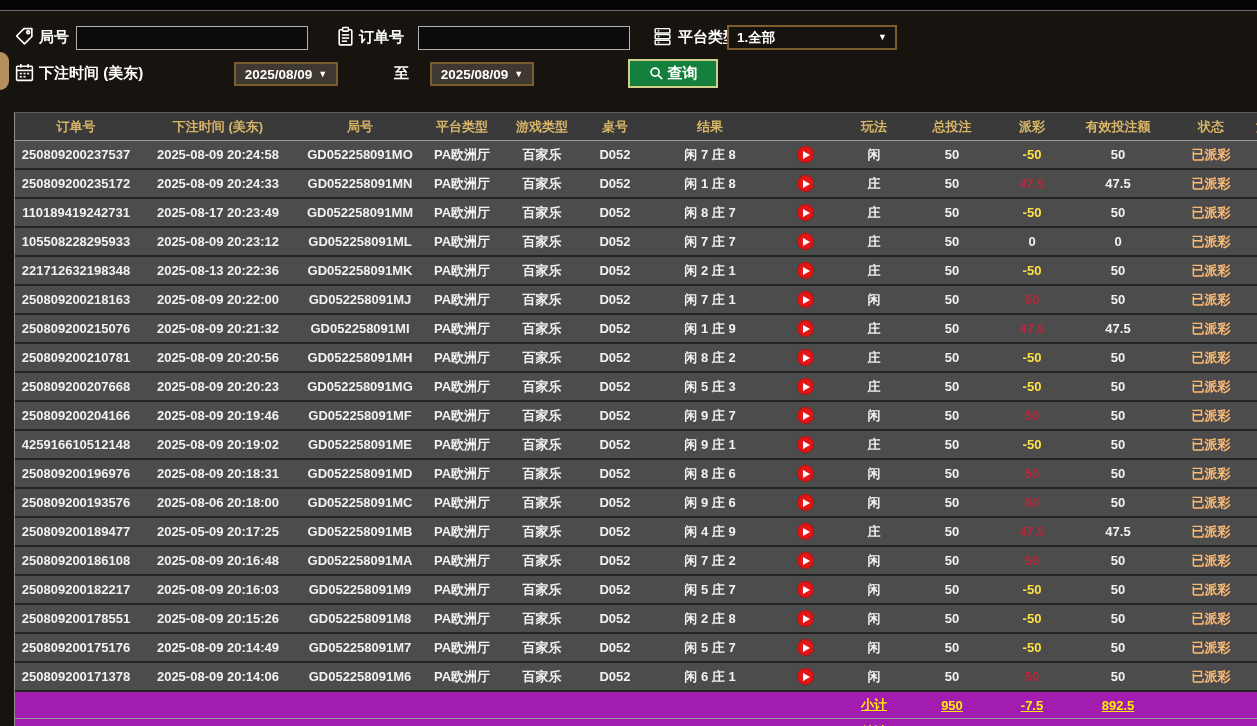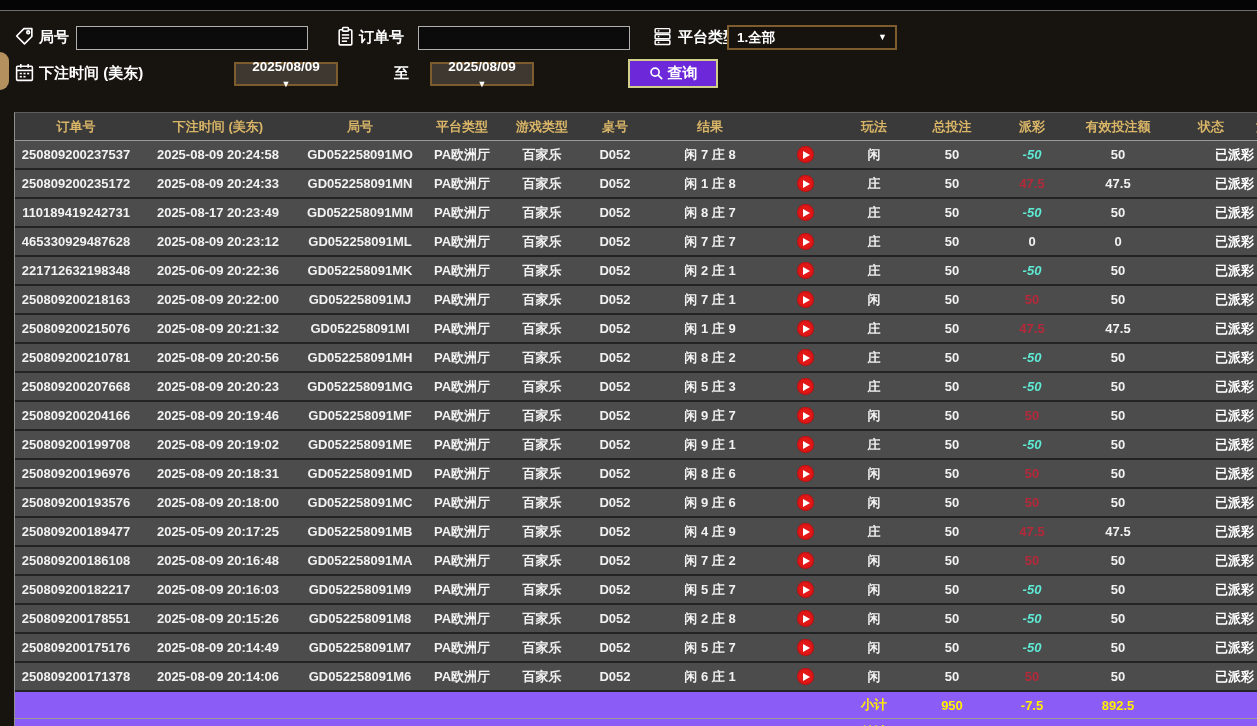--- a/index.html
+++ b/index.html
@@ -17,57 +17,57 @@
   .flabel{position:absolute;font-weight:bold;font-size:15px;color:#fff;white-space:nowrap;}
   .ficon{position:absolute;width:21px;height:21px;}
   .ficon svg{width:100%;height:100%;}
   .txt-input{
     position:absolute;height:22px;background:#0b0b0b;border:1px solid #b0b0b0;
     color:#fff;font:bold 13px "Liberation Sans",sans-serif;padding:0 5px;outline:none;
   }
   .date-select{
     position:absolute;top:62px;width:104px;height:24px;background:#3e3831;border:2px solid #7d5c2e;
     display:flex;align-items:center;justify-content:center;gap:6px;
-    font-weight:bold;font-size:13.5px;color:#fff;cursor:pointer;box-sizing:border-box;flex-direction:column;
+    font-weight:bold;font-size:13.5px;color:#fff;cursor:pointer;box-sizing:border-box;
   }
   .plat-select{
     position:absolute;left:727px;top:25px;width:170px;height:25px;background:#16130f;border:2px solid #7d5c2e;
     display:flex;align-items:center;justify-content:space-between;padding:0 8px;
     font-weight:bold;font-size:13.5px;color:#fff;cursor:pointer;box-sizing:border-box;
   }
   .caret{font-size:9px;color:#fff;line-height:1;}
   .query-btn{
     position:absolute;left:628px;top:59px;width:90px;height:29px;
-    background:#6d28d9;border:2px solid #cfcf8a;box-sizing:border-box;
+    background:#15803d;border:2px solid #cfcf8a;box-sizing:border-box;
     display:flex;align-items:center;justify-content:center;gap:4px;
     color:#fff;font-weight:bold;font-size:15px;cursor:pointer;
   }
   .query-btn svg{width:15px;height:15px;}
 
   
   .table-wrap{
     position:absolute;left:14px;top:112px;width:1243px;overflow:hidden;
     border-left:1px solid #8f8f8f;border-top:1px solid #5e5e5e;border-bottom:1px solid #9a9a9a;
   }
   table{border-collapse:collapse;table-layout:fixed;width:1290px;}
   th{
     background:#3a3a3a;color:#d9b567;font-weight:bold;font-size:13px;
     height:25px;border-bottom:1px solid #9a9a9a;white-space:nowrap;overflow:hidden;text-align:center;
   }
   td{
     background:#4c4c4c;color:#f2f2f2;font-weight:bold;font-size:13px;
     height:25px;border-bottom:2px solid #232323;text-align:center;white-space:nowrap;overflow:hidden;
   }
   tr.summary td{
-    background:#8b5cf6;color:#ffee00;border-bottom:1px solid #9a9a9a;border-top:1px solid #9a9a9a;height:24px;
+    background:#a21caf;color:#ffee00;border-bottom:1px solid #9a9a9a;border-top:1px solid #9a9a9a;height:24px;text-decoration:underline;
   }
   .pay-pos{color:#b5293a;}
-  .pay-neg{color:#5eead4;font-style:italic;}
+  .pay-neg{color:#fde047;}
   .pay-zero{color:#f2f2f2;}
-  .status-ok{color:#ffffff;text-align:right;}
+  .status-ok{color:#fdba74;}
   .play-btn{
     display:inline-block;width:17px;height:17px;border-radius:50%;background:#e21717;
     position:relative;vertical-align:middle;cursor:pointer;box-shadow:inset 0 0 2px #7d0909;
   }
   .play-btn::after{
     content:"";position:absolute;left:6.5px;top:4.5px;
     border-left:7px solid #fff;border-top:4px solid transparent;border-bottom:4px solid transparent;
   }
 </style>
 </head>
@@ -225,38 +225,38 @@
           <td>闲 8 庄 7</td>
           <td><span class="play-btn"></span></td>
           <td>庄</td>
           <td>50</td>
           <td class="pay-neg">-50</td>
           <td>50</td>
           <td class="status-ok">已派彩</td>
           <td></td>
         </tr>
         <tr>
-          <td>465330929487628</td>
+          <td>105508228295933</td>
           <td>2025-08-09 20:23:12</td>
           <td>GD052258091ML</td>
           <td>PA欧洲厅</td>
           <td>百家乐</td>
           <td>D052</td>
           <td>闲 7 庄 7</td>
           <td><span class="play-btn"></span></td>
           <td>庄</td>
           <td>50</td>
           <td class="pay-zero">0</td>
           <td>0</td>
           <td class="status-ok">已派彩</td>
           <td></td>
         </tr>
         <tr>
           <td>221712632198348</td>
-          <td>2025-06-09 20:22:36</td>
+          <td>2025-08-13 20:22:36</td>
           <td>GD052258091MK</td>
           <td>PA欧洲厅</td>
           <td>百家乐</td>
           <td>D052</td>
           <td>闲 2 庄 1</td>
           <td><span class="play-btn"></span></td>
           <td>庄</td>
           <td>50</td>
           <td class="pay-neg">-50</td>
           <td>50</td>
@@ -337,21 +337,21 @@
           <td>闲 9 庄 7</td>
           <td><span class="play-btn"></span></td>
           <td>闲</td>
           <td>50</td>
           <td class="pay-pos">50</td>
           <td>50</td>
           <td class="status-ok">已派彩</td>
           <td></td>
         </tr>
         <tr>
-          <td>250809200199708</td>
+          <td>425916610512148</td>
           <td>2025-08-09 20:19:02</td>
           <td>GD052258091ME</td>
           <td>PA欧洲厅</td>
           <td>百家乐</td>
           <td>D052</td>
           <td>闲 9 庄 1</td>
           <td><span class="play-btn"></span></td>
           <td>庄</td>
           <td>50</td>
           <td class="pay-neg">-50</td>
@@ -370,21 +370,21 @@
           <td><span class="play-btn"></span></td>
           <td>闲</td>
           <td>50</td>
           <td class="pay-pos">50</td>
           <td>50</td>
           <td class="status-ok">已派彩</td>
           <td></td>
         </tr>
         <tr>
           <td>250809200193576</td>
-          <td>2025-08-09 20:18:00</td>
+          <td>2025-08-06 20:18:00</td>
           <td>GD052258091MC</td>
           <td>PA欧洲厅</td>
           <td>百家乐</td>
           <td>D052</td>
           <td>闲 9 庄 6</td>
           <td><span class="play-btn"></span></td>
           <td>闲</td>
           <td>50</td>
           <td class="pay-pos">50</td>
           <td>50</td>

